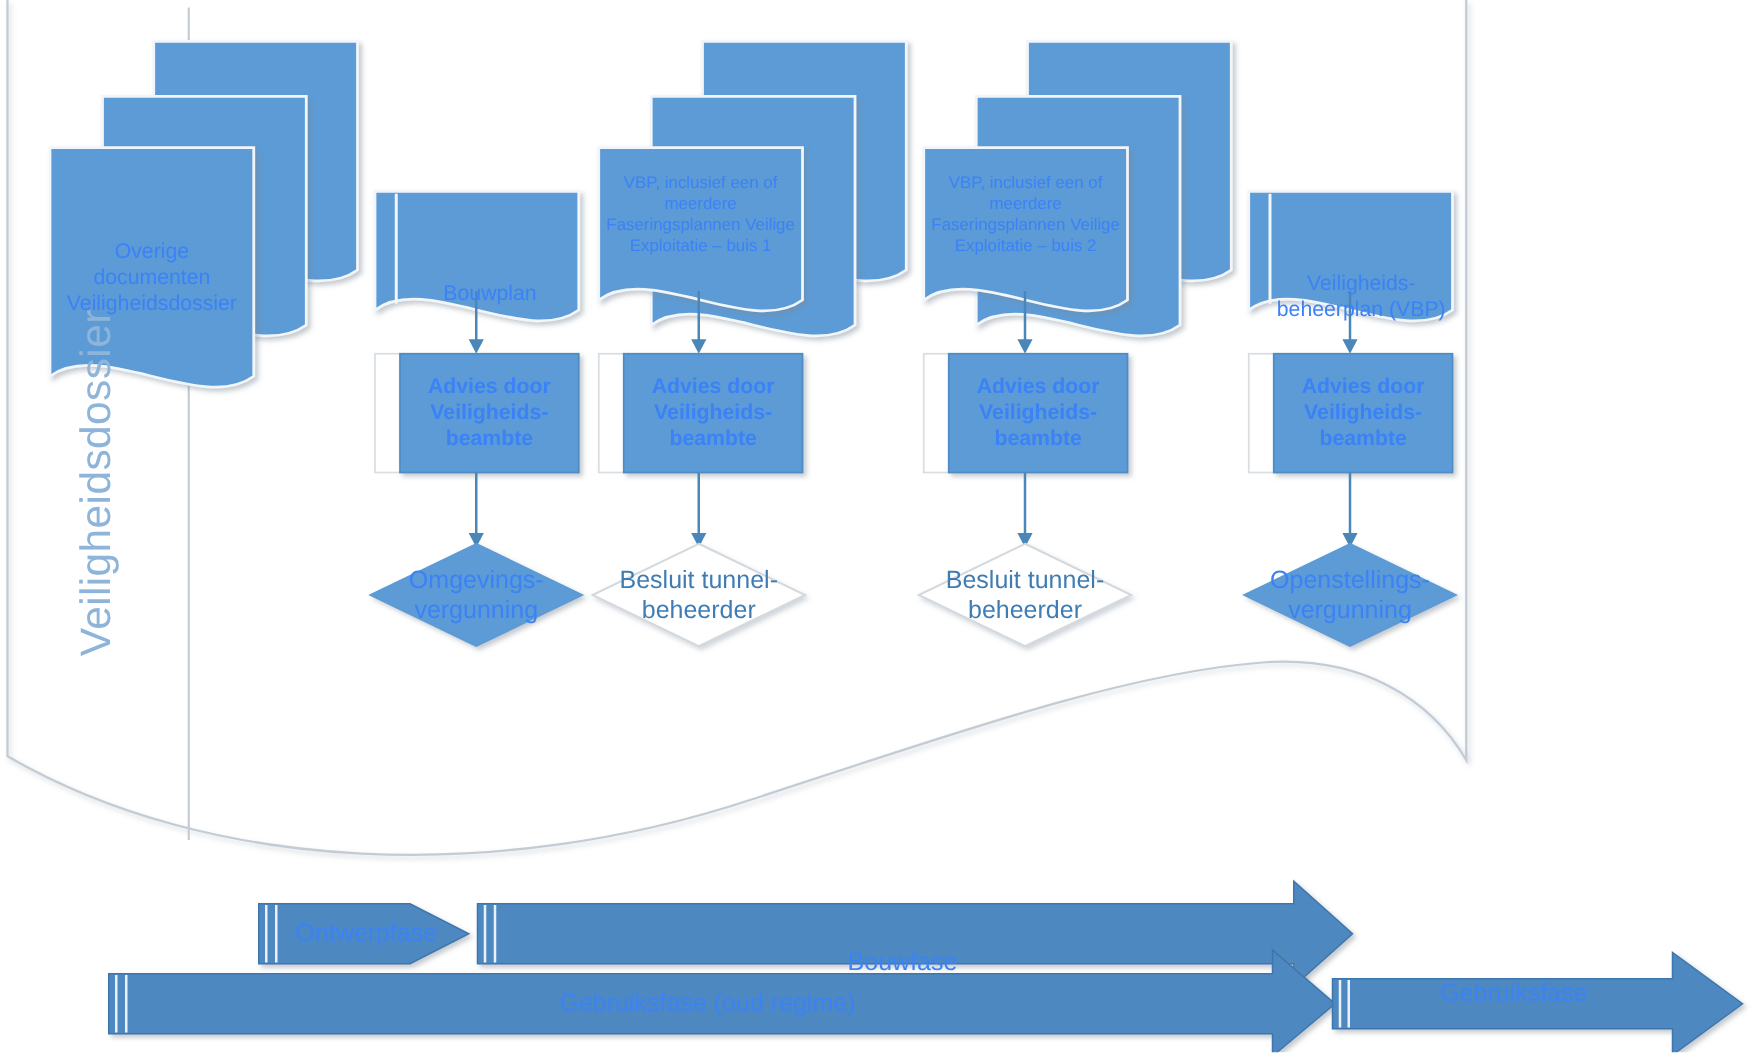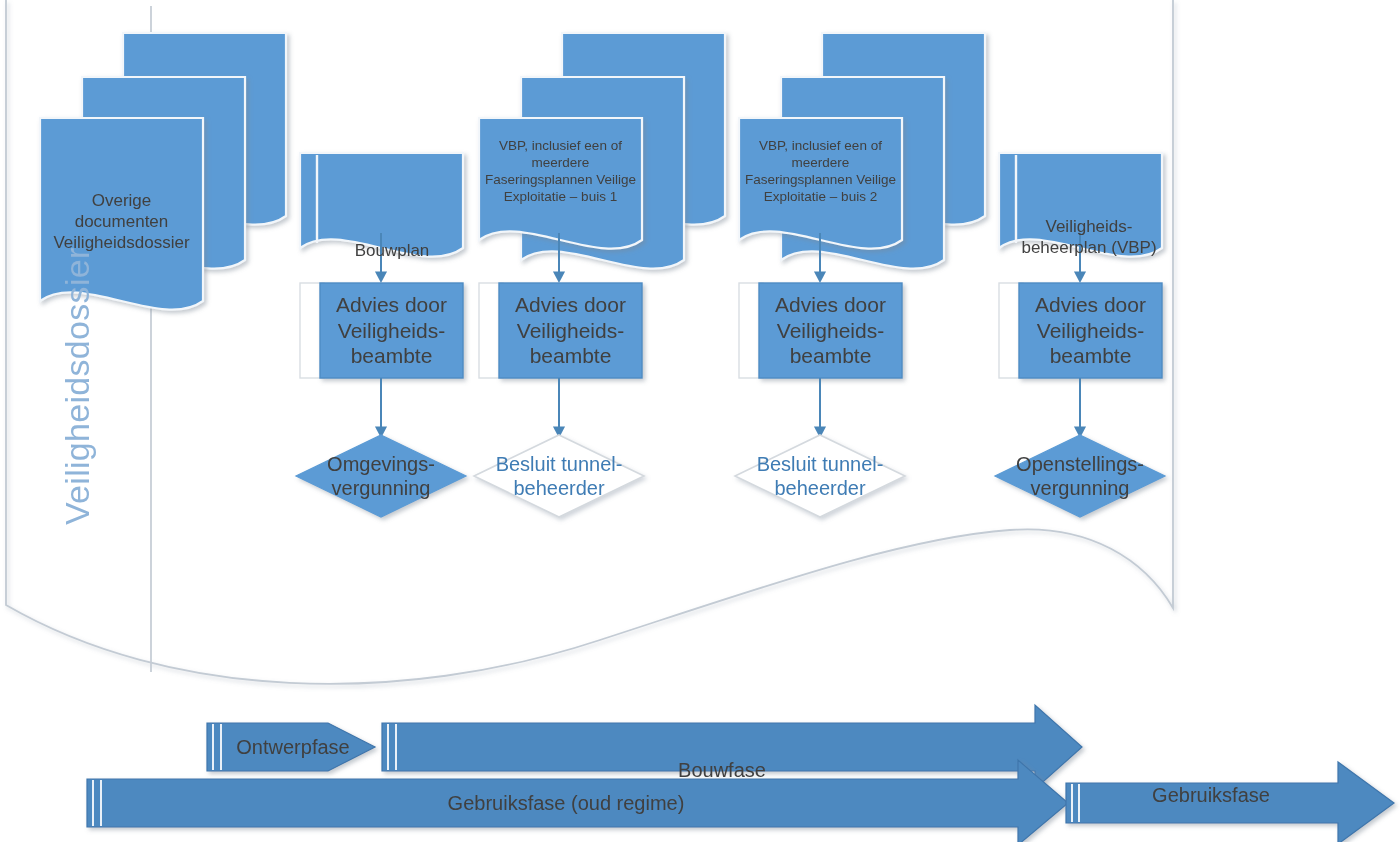--- a/index.html
+++ b/index.html
@@ -23,29 +23,29 @@
     left: 0; top: 0;
     width: 1400px;
     height: 842px;
   }
   .lbl {
     position: absolute;
     display: flex;
     align-items: center;
     justify-content: center;
     text-align: center;
-    color: #404040;
+    color: #3b82f6;
     line-height: 1.22;
     pointer-events: none;
     white-space: pre-line;
   }
   .lbl-dark { color: #3F7CB4; }
   .doc-label { font-size: 17px; margin-top: 40px; }
   .doc-label-sm { font-size: 13.5px; line-height: 1.25; }
-  .proc-label { font-size: 21px; }
+  .proc-label { font-size: 17px; font-weight: bold; }
   .dia-label { font-size: 20px; }
   .bar-label { font-size: 20px; }
   .side-label {
     position: absolute;
     color: #8FB4D9;
     font-size: 34px;
     letter-spacing: 0.3px;
     transform: rotate(-90deg);
     transform-origin: left top;
     white-space: nowrap;
@@ -174,21 +174,21 @@
       <line x1="1079" y1="784" x2="1079" y2="822" stroke="#EAF1F8" stroke-width="2"></line>
     </g>
   </svg>
 
   <div class="side-label" style="left:58px; top:525px;">Veiligheidsdossier</div>
 
   <div class="lbl doc-label" style="left:40px; top:120px; width:163px; height:125px;">Overige
 documenten
 Veiligheidsdossier</div>
 
-  <div class="lbl doc-label" style="left:317px; top:171px; width:150px; height:80px;">Bouwplan</div>
+  <div class="lbl doc-label" style="left:317px; top:155px; width:150px; height:80px;">Bouwplan</div>
 
   <div class="lbl doc-label-sm" style="left:479px; top:124px; width:163px; height:96px;">VBP, inclusief een of
 meerdere
 Faseringsplannen Veilige
 Exploitatie – buis 1</div>
 
   <div class="lbl doc-label-sm" style="left:739px; top:124px; width:163px; height:96px;">VBP, inclusief een of
 meerdere
 Faseringsplannen Veilige
 Exploitatie – buis 2</div>

